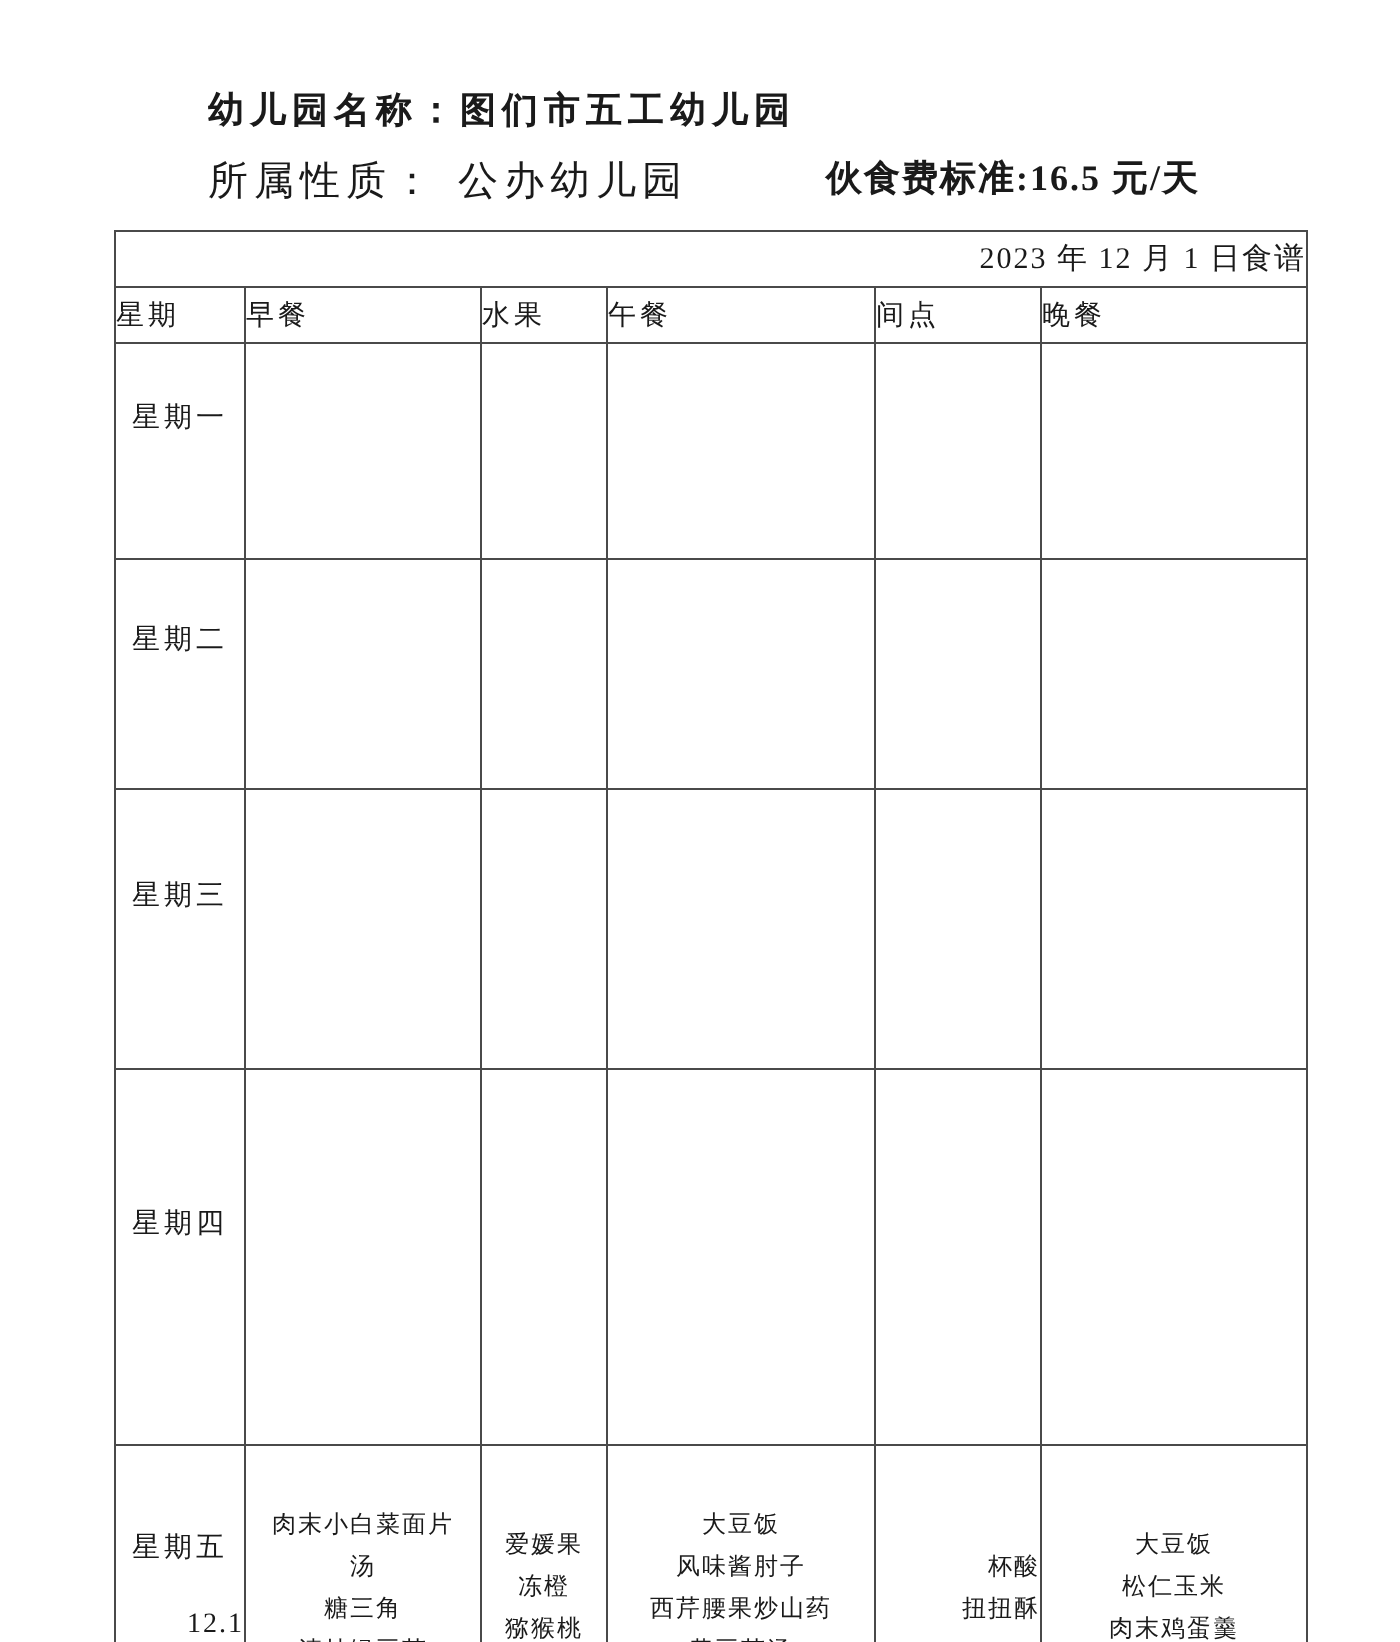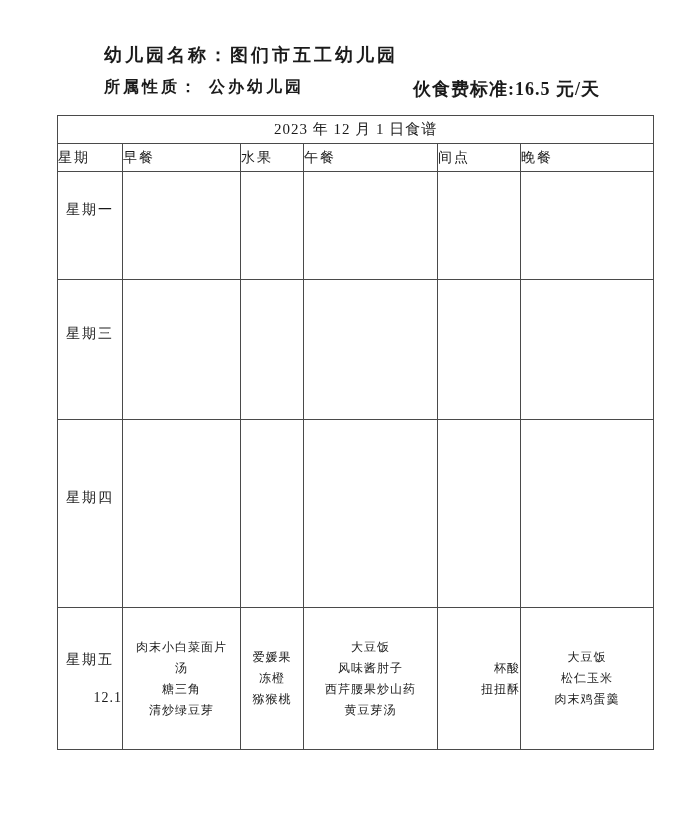--- a/index.html
+++ b/index.html
@@ -5,32 +5,32 @@
   html,body{margin:0;padding:0;}
   body{
     width:700px;height:821px;background:#ffffff;
     font-family:"Liberation Serif","DejaVu Serif",serif;
     color:#1a1a1a;overflow:hidden;
   }
   .page{position:relative;width:700px;height:821px;background:#ffffff;margin-top:32px;}
 
   
   .hdr-line1{position:absolute;left:104px;top:11px;font-size:18px;font-weight:bold;letter-spacing:3px;white-space:nowrap;}
-  .hdr-line2-left{position:absolute;left:104px;top:45px;font-size:16px;font-weight:bold;letter-spacing:3px;white-space:nowrap;}
+  .hdr-line2-left{position:absolute;left:104px;top:45px;font-size:20px;font-weight:normal;letter-spacing:3px;white-space:nowrap;}
   .nature-value{margin-left:10px;}
   .hdr-line2-right{position:absolute;left:413px;top:45px;font-size:18px;font-weight:bold;letter-spacing:1px;white-space:nowrap;}
 
   
   table.menu{
     position:absolute;left:57px;top:83px;width:596px;
     border-collapse:collapse;table-layout:fixed;background:#ffffff;
   }
   table.menu td,table.menu th{border:1px solid #4a4a4a;padding:0;background:#ffffff;vertical-align:middle;}
   tr.title-row{height:28px;}
-  .title-cell{text-align:center;font-size:15px;letter-spacing:1px;font-weight:normal;}
+  .title-cell{text-align:right;font-size:15px;letter-spacing:1px;font-weight:normal;}
   tr.cols-row{height:28px;}
   .col-head{text-align:left;font-size:14px;font-weight:normal;letter-spacing:2px;}
 
   .day-cell{text-align:center;font-size:14px;letter-spacing:2px;line-height:18px;}
   .day-cell.day-up{padding-bottom:32px;}
   .day-date{margin-top:20px;letter-spacing:1px;text-align:right;}
 
   .cell{
     text-align:center;font-size:12px;letter-spacing:1px;
     line-height:21px;white-space:pre;
@@ -82,20 +82,30 @@
         <tr style="height: 108px;">
           <td class="day-cell day-up">
             <div>星期一</div>
           </td>
           <td class="cell c-breakfast"></td>
           <td class="cell c-fruit"></td>
           <td class="cell c-lunch"></td>
           <td class="cell c-snack"></td>
           <td class="cell c-dinner"></td>
         </tr>
+        <tr style="height: 115px;">
+          <td class="day-cell day-up">
+            <div>星期二</div>
+          </td>
+          <td class="cell c-breakfast"></td>
+          <td class="cell c-fruit"></td>
+          <td class="cell c-lunch"></td>
+          <td class="cell c-snack"></td>
+          <td class="cell c-dinner"></td>
+        </tr>
         <tr style="height: 140px;">
           <td class="day-cell day-up">
             <div>星期三</div>
           </td>
           <td class="cell c-breakfast"></td>
           <td class="cell c-fruit"></td>
           <td class="cell c-lunch"></td>
           <td class="cell c-snack"></td>
           <td class="cell c-dinner"></td>
         </tr>

